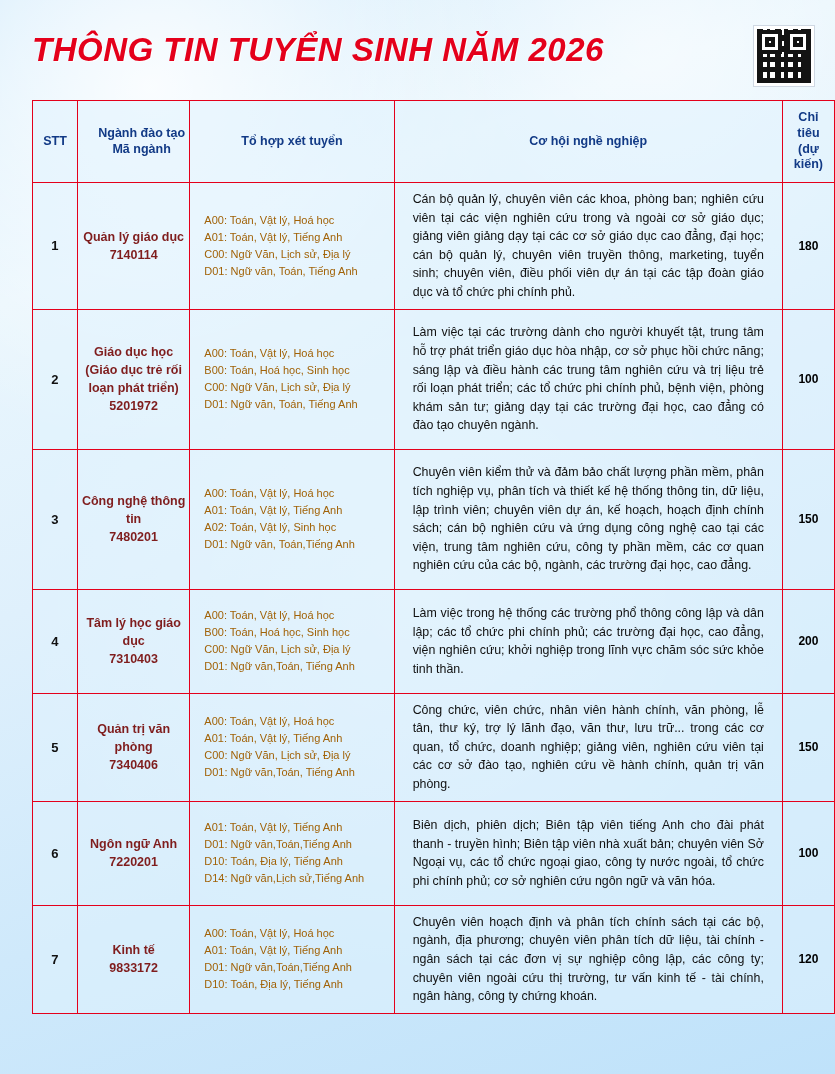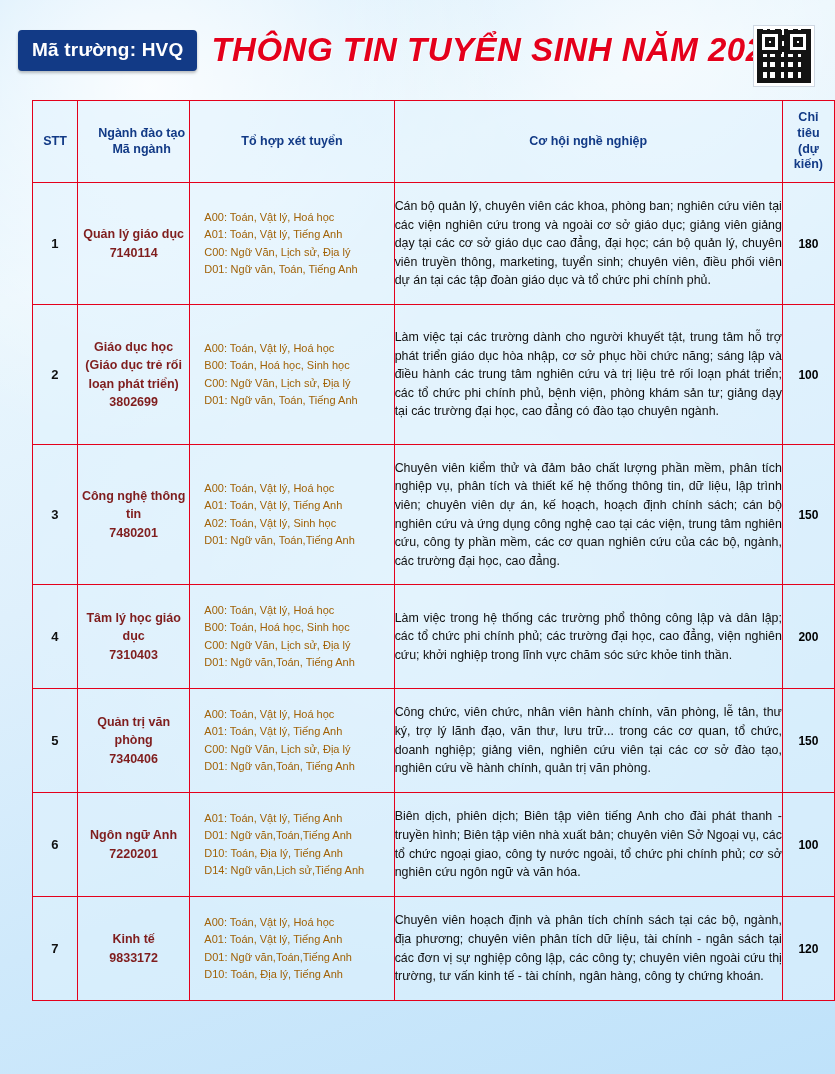--- a/index.html
+++ b/index.html
@@ -129,21 +129,21 @@
     font-size: 11px;
     color: #a16207;
     line-height: 1.55;
     padding: 6px 6px 6px 14px;
     white-space: pre-line;
   }
   td.career {
     font-size: 12.4px;
     color: #111;
     line-height: 1.5;
-    padding: 7px 0;
+    padding: 7px 18px;
     text-align: justify;
   }
   td.quota {
     text-align: center;
     font-size: 12px;
     font-weight: bold;
     color: #000000;
   }
   .row-h1 { height: 122px; }
   .row-h2 { height: 140px; }
@@ -152,21 +152,20 @@
   .row-h5 { height: 104px; }
   .row-h6 { height: 104px; }
   .row-h7 { height: 104px; }
 </style>
 </head>
 <body>
 
 <div class="bg-glow"></div>
 
 <div class="header">
-  <div class="school-code">Mã trường: HVQ</div>
   <div class="main-title">THÔNG TIN TUYỂN SINH NĂM 2026</div>
   <div class="qr">
     <div class="qr-inner"></div>
   </div>
 </div>
 
 <div class="table-wrap">
   <table class="adm">
     <thead>
       <tr>
@@ -187,21 +186,21 @@
 A01: Toán, Vật lý, Tiếng Anh
 C00: Ngữ Văn, Lịch sử, Địa lý
 D01: Ngữ văn, Toán, Tiếng Anh</td>
         <td class="career">Cán bộ quản lý, chuyên viên các khoa, phòng ban; nghiên cứu viên tại các viện nghiên cứu trong và ngoài cơ sở giáo dục; giảng viên giảng dạy tại các cơ sở giáo dục cao đẳng, đại học; cán bộ quản lý, chuyên viên truyền thông, marketing, tuyển sinh; chuyên viên, điều phối viên dự án tại các tập đoàn giáo dục và tổ chức phi chính phủ.</td>
         <td class="quota">180</td>
       </tr>
       <tr class="row-h2">
         <td class="stt">2</td>
         <td class="major" style="white-space:pre-line">Giáo dục học
 (Giáo dục trẻ rối loạn phát triển)
-3802699</td>
+5201972</td>
         <td class="combo">A00: Toán, Vật lý, Hoá học
 B00: Toán, Hoá học, Sinh học
 C00: Ngữ Văn, Lịch sử, Địa lý
 D01: Ngữ văn, Toán, Tiếng Anh</td>
         <td class="career">Làm việc tại các trường dành cho người khuyết tật, trung tâm hỗ trợ phát triển giáo dục hòa nhập, cơ sở phục hồi chức năng; sáng lập và điều hành các trung tâm nghiên cứu và trị liệu trẻ rối loạn phát triển; các tổ chức phi chính phủ, bệnh viện, phòng khám sản tư; giảng dạy tại các trường đại học, cao đẳng có đào tạo chuyên ngành.</td>
         <td class="quota">100</td>
       </tr>
       <tr class="row-h3">
         <td class="stt">3</td>
         <td class="major" style="white-space:pre-line">Công nghệ thông tin

